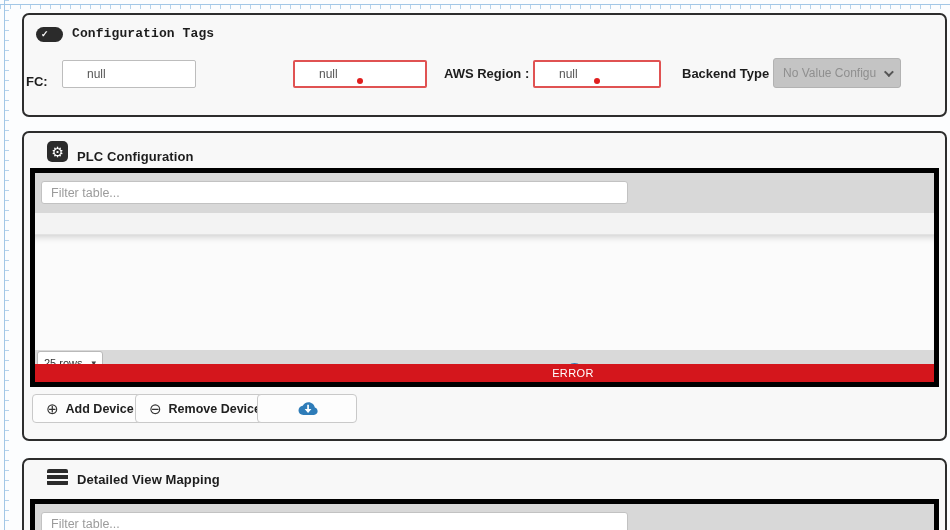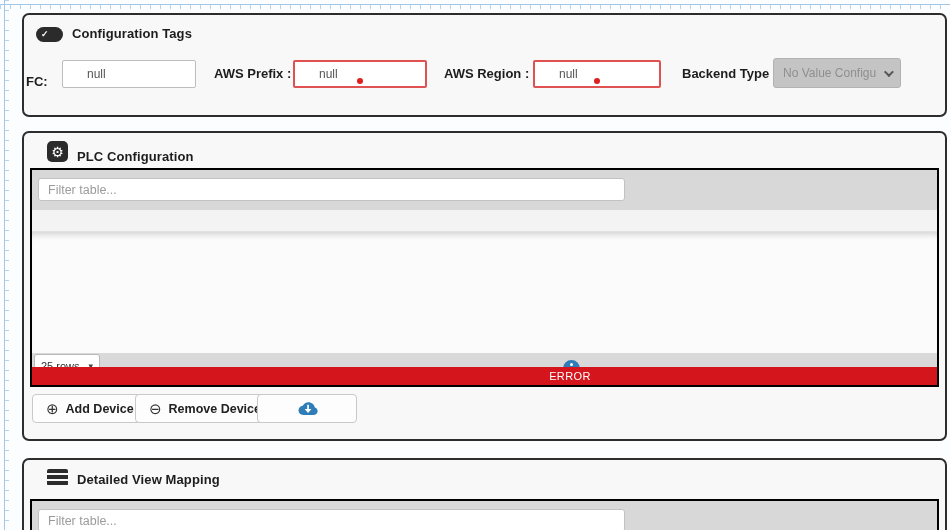--- a/index.html
+++ b/index.html
@@ -72,21 +72,21 @@
     padding:0 9px; font-size:12px; color:#8f8f8f;
   }
   .chevron {
     width:7px; height:7px; border-right:2px solid #555; border-bottom:2px solid #555;
     transform:rotate(45deg) translateY(-2px); flex:0 0 auto; margin-left:8px;
   }
 
   
   .table-container {
     position:absolute; left:6px; right:6px;
-    border:2px solid #000000; background:#fafafa;
+    border:5px solid #000000; background:#fafafa;
     display:flex; flex-direction:column; overflow:hidden;
   }
   #panel-plc .table-container { top:35px; height:219px; }
   #panel-mapping .table-container { top:39px; height:160px; }
   .filter-bar { flex:0 0 40px; background:#d8d8d8; position:relative; }
   .filter-input {
     position:absolute; left:6px; top:8px; width:587px; height:23px;
     border:1px solid #c2c2c2; border-radius:3px; background:#fff;
     font-family:"Liberation Sans", sans-serif; font-size:12.5px; color:#444; padding:0 9px;
   }
@@ -131,26 +131,25 @@
   #btn-upload { left:233px; width:100px; }
 </style>
 </head>
 <body>
 
 <div class="ruler-top"></div>
 <div class="ruler-left"></div>
 
 <section class="panel" id="panel-tags">
   <span class="icon-toggle-check">✓</span>
-  <h2 class="panel-title" style="left:48px; top:11px;">Configuration Tags</h2>
+  <h2 class="panel-title" style="left:48px; top:11px;font-family:Liberation Mono, monospace;">Configuration Tags</h2>
 
   <span class="field-label" style="left:2px;margin-top:8px;">FC:</span>
   <input class="text-input" style="left: 38px; width: 134px;" type="text" value="null">
 
-  <span class="field-label" style="left:190px;">AWS Prefix :</span>
   <div class="input-wrap error" style="left:269px; width:134px;">
     <input class="text-input" type="text" value="null" style="">
     <span class="error-dot"></span>
   </div>
 
   <span class="field-label" style="left:420px;">AWS Region :</span>
   <div class="input-wrap error" style="left:509px; width:128px;">
     <input class="text-input" type="text" value="null" style="">
     <span class="error-dot"></span>
   </div>

